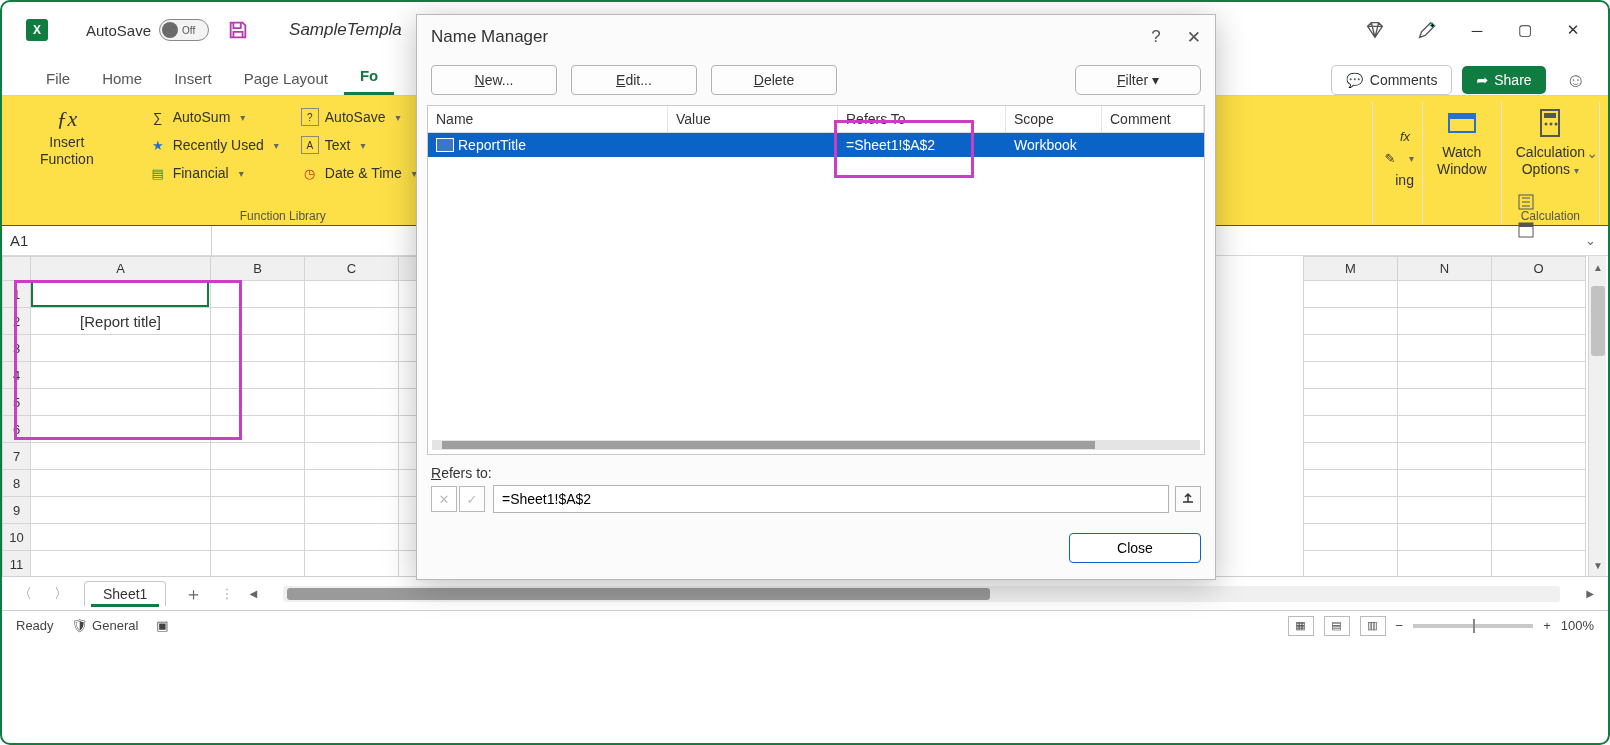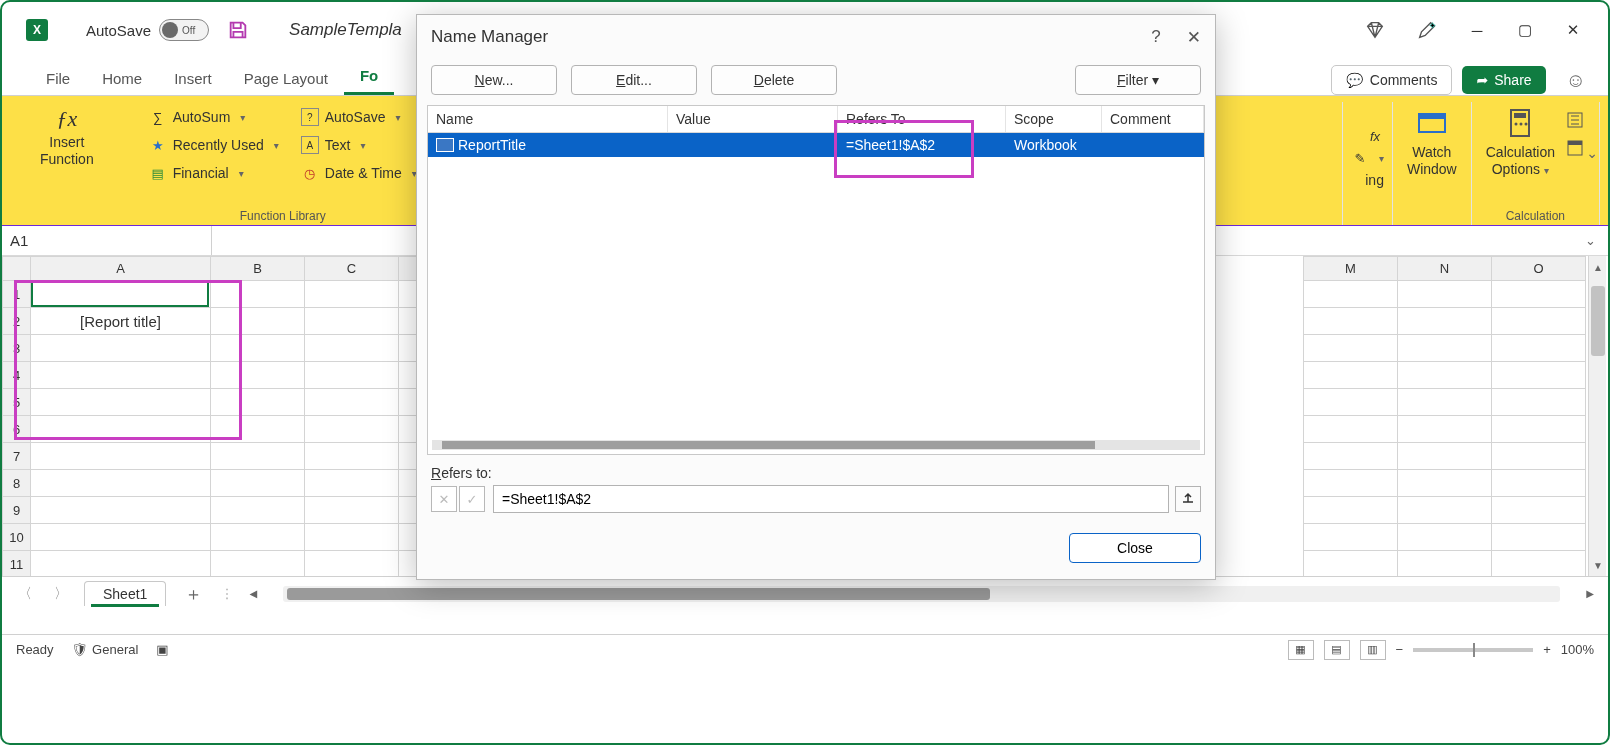--- a/index.html
+++ b/index.html
@@ -89,35 +89,35 @@
   .nav-arrow{ color:#888; font-size:14px; padding:0 6px;}
   .sheet-tab{ padding:4px 18px; background:#fff; border:1px solid #c8c8c8; border-bottom:none; border-radius:4px 4px 0 0; font-size:14px; position:relative;}
   .sheet-tab.active::after{ content:""; position:absolute; left:6px; right:6px; bottom:-1px; height:3px; background:#107c41;}
   .add-sheet{ font-size:18px; color:#666; padding:0 8px;}
   .hscroll{ flex:1; margin:0 12px; height:16px; background:#f0f0f0; position:relative; border-radius:3px;}
   .hscroll-thumb{ position:absolute; left:4px; top:2px; height:12px; width:55%; background:#9a9a9a; border-radius:3px;}
   .hsb-l,.hsb-r{font-size:10px; color:#666; padding:0 4px;}
   .dots-sep{ color:#aaa; letter-spacing:2px;}
 
   
-  .status-bar{ height:30px; border-top:1px solid #d0d0d0; display:flex; align-items:center; padding:0 14px; gap:18px; font-size:13px; color:#444;margin-top:24px;}
+  .status-bar{ height:30px; border-top:1px solid #d0d0d0; display:flex; align-items:center; padding:0 14px; gap:18px; font-size:13px; color:#444;}
   .status-right{ margin-left:auto; display:flex; align-items:center; gap:10px;}
   .view-btn{ width:26px; height:20px; border:1px solid #bbb; display:flex; align-items:center; justify-content:center; font-size:11px;}
   .zoom-slider{ width:120px; height:4px; background:#c8c8c8; position:relative;}
   .zoom-slider::before{content:""; position:absolute; left:50%; top:-5px; width:2px; height:14px; background:#888;}
   .zoom-pct{ font-size:13px;}
 
   
   .dialog{ position:absolute; left:414px; top:12px; width:800px; background:#fbfbfb; border:1px solid #b8b8b8; box-shadow:0 6px 30px rgba(0,0,0,.25); display:flex; flex-direction:column; z-index:50;}
   .dlg-title{ height:44px; display:flex; align-items:center; padding:0 14px; font-size:17px;}
   .dlg-title-right{ margin-left:auto; display:flex; align-items:center; gap:26px; font-size:17px; color:#555;}
   .dlg-btn-row{ display:flex; gap:14px; padding:6px 14px 10px;}
   .dlg-btn{ width:126px; height:30px; border:1px solid #b3b3b3; border-radius:4px; background:#fdfdfd; font-size:14px; display:flex; align-items:center; justify-content:center;}
   .dlg-btn u{ text-decoration:underline;}
-  .dlg-filter{ margin-left:auto;}
+  .dlg-filter{ margin-left:auto;border-radius:6px;}
   .dlg-list{ margin:0 10px; border:1px solid #c8c8c8; background:#fff; height:350px; display:flex; flex-direction:column;}
   .dlg-headers{ display:flex; background:#fff; border-bottom:1px solid #d8d8d8;}
   .dlg-headers div{ padding:5px 8px; font-size:14px; border-right:1px solid #e4e4e4;}
   .col-name{flex:0 0 240px;} .col-value{flex:0 0 170px;} .col-refers{flex:0 0 168px;} .col-scope{flex:0 0 96px;} .col-comment{flex:1;}
   .dlg-row{ display:flex; background:#0a63c7; color:#fff; align-items:center;}
   .dlg-row div{ padding:4px 8px; font-size:14px;}
   .dlg-row .col-name{display:flex; align-items:center; gap:4px;}
   .tbl-ic{ width:18px; height:14px; background:#3a77c4; border:1px solid #fff; display:inline-block;}
   .dlg-list-scroll{ height:10px; margin:auto 4px 4px 4px; background:#e4e4e4; position:relative;}
   .dlg-list-scroll-thumb{position:absolute; left:10px; top:1px; height:8px; width:85%; background:#9e9e9e;}
@@ -249,21 +249,21 @@
     <div class="rgroup big">
       <div class="ic-large">
           <svg viewBox="0 0 34 34">
             <rect x="4" y="8" width="26" height="18" fill="none" stroke="#2a6fc9" stroke-width="2"></rect>
             <rect x="4" y="8" width="26" height="5" fill="#2a6fc9"></rect>
           </svg>
         </div>
       <span class="big-label" style="white-space:pre-line;">Watch
 Window</span>
     </div>
-    <div class="rgroup big" style="flex-direction:row; gap:10px; align-items:flex-start;">
+    <div class="rgroup big" style="flex-direction:column; gap:10px; align-items:flex-start;">
       <div style="display:flex;flex-direction:column;align-items:center;">
         <div class="ic-large">
             <svg viewBox="0 0 34 34">
               <rect x="8" y="4" width="18" height="26" fill="none" stroke="#555" stroke-width="2"></rect>
               <rect x="11" y="7" width="12" height="5" fill="#555"></rect>
               <circle cx="13" cy="18" r="1.5" fill="#555"></circle>
               <circle cx="18" cy="18" r="1.5" fill="#555"></circle>
               <circle cx="23" cy="18" r="1.5" fill="#555"></circle>
             </svg>
           </div>

